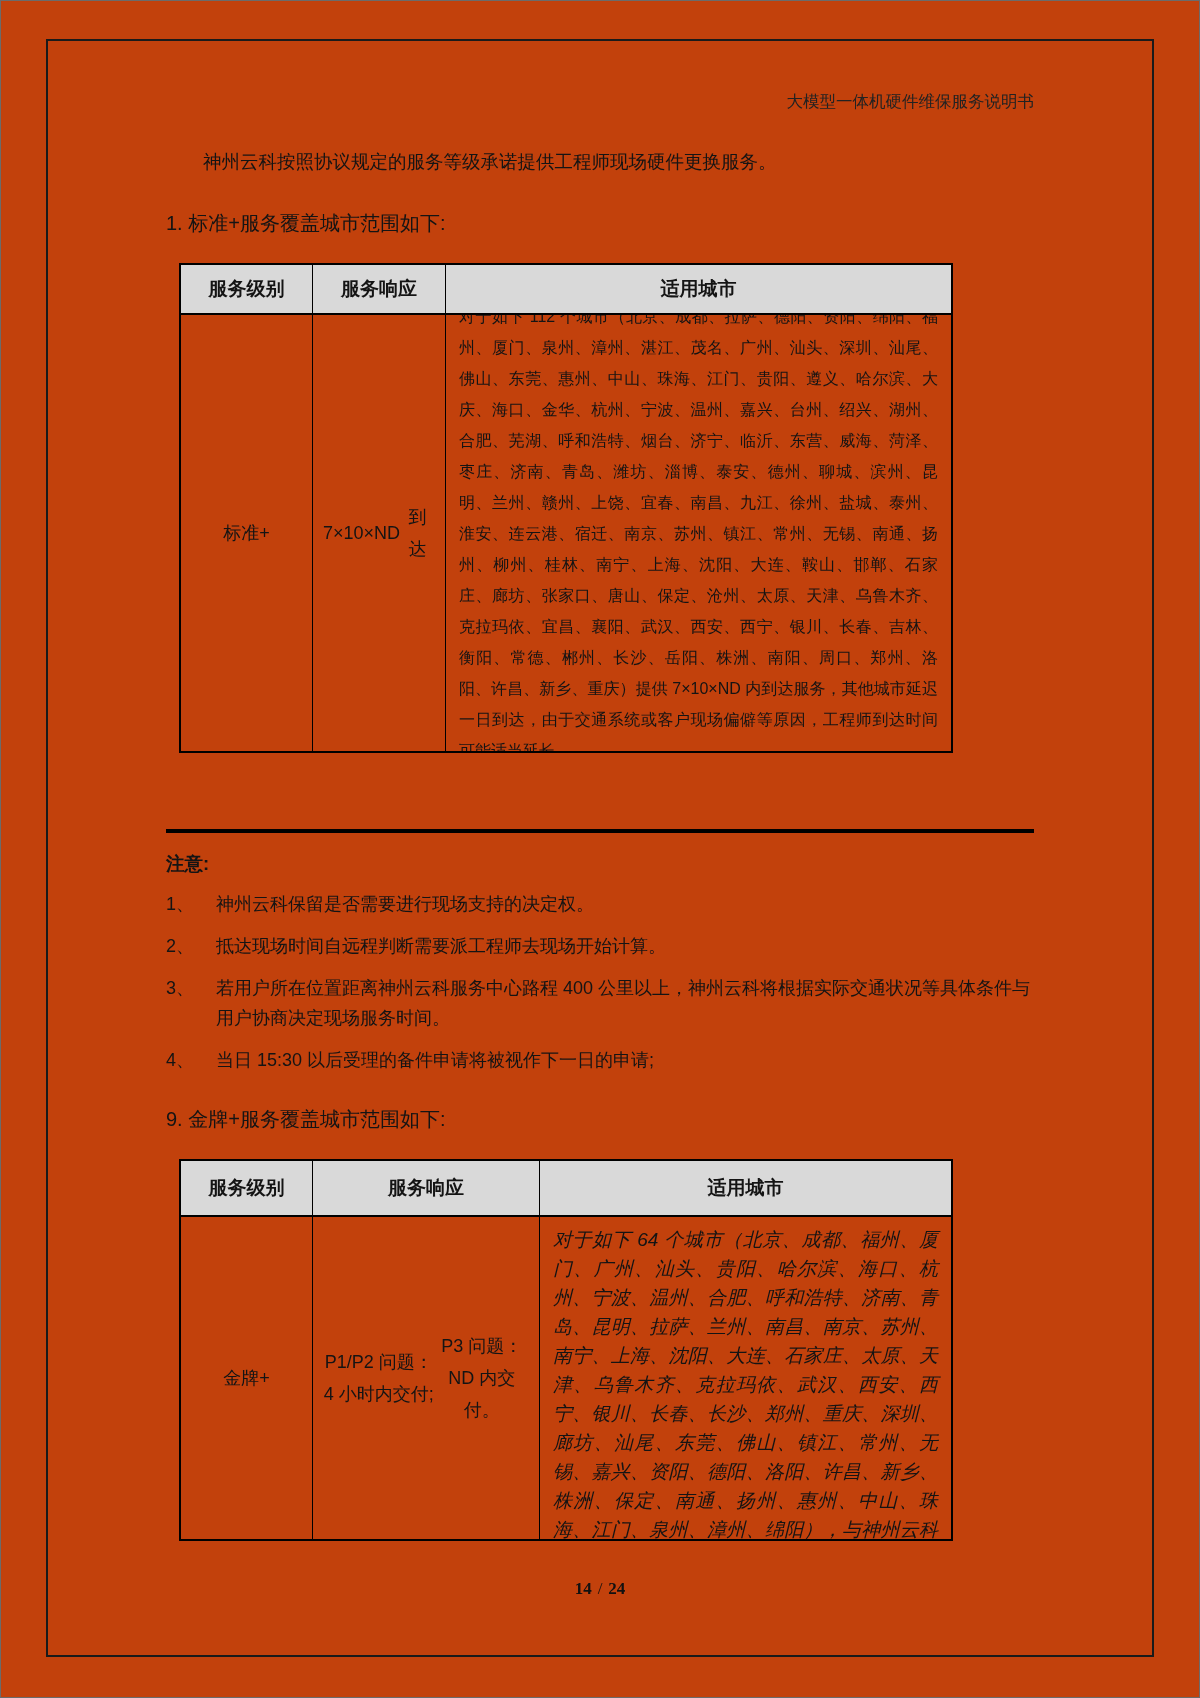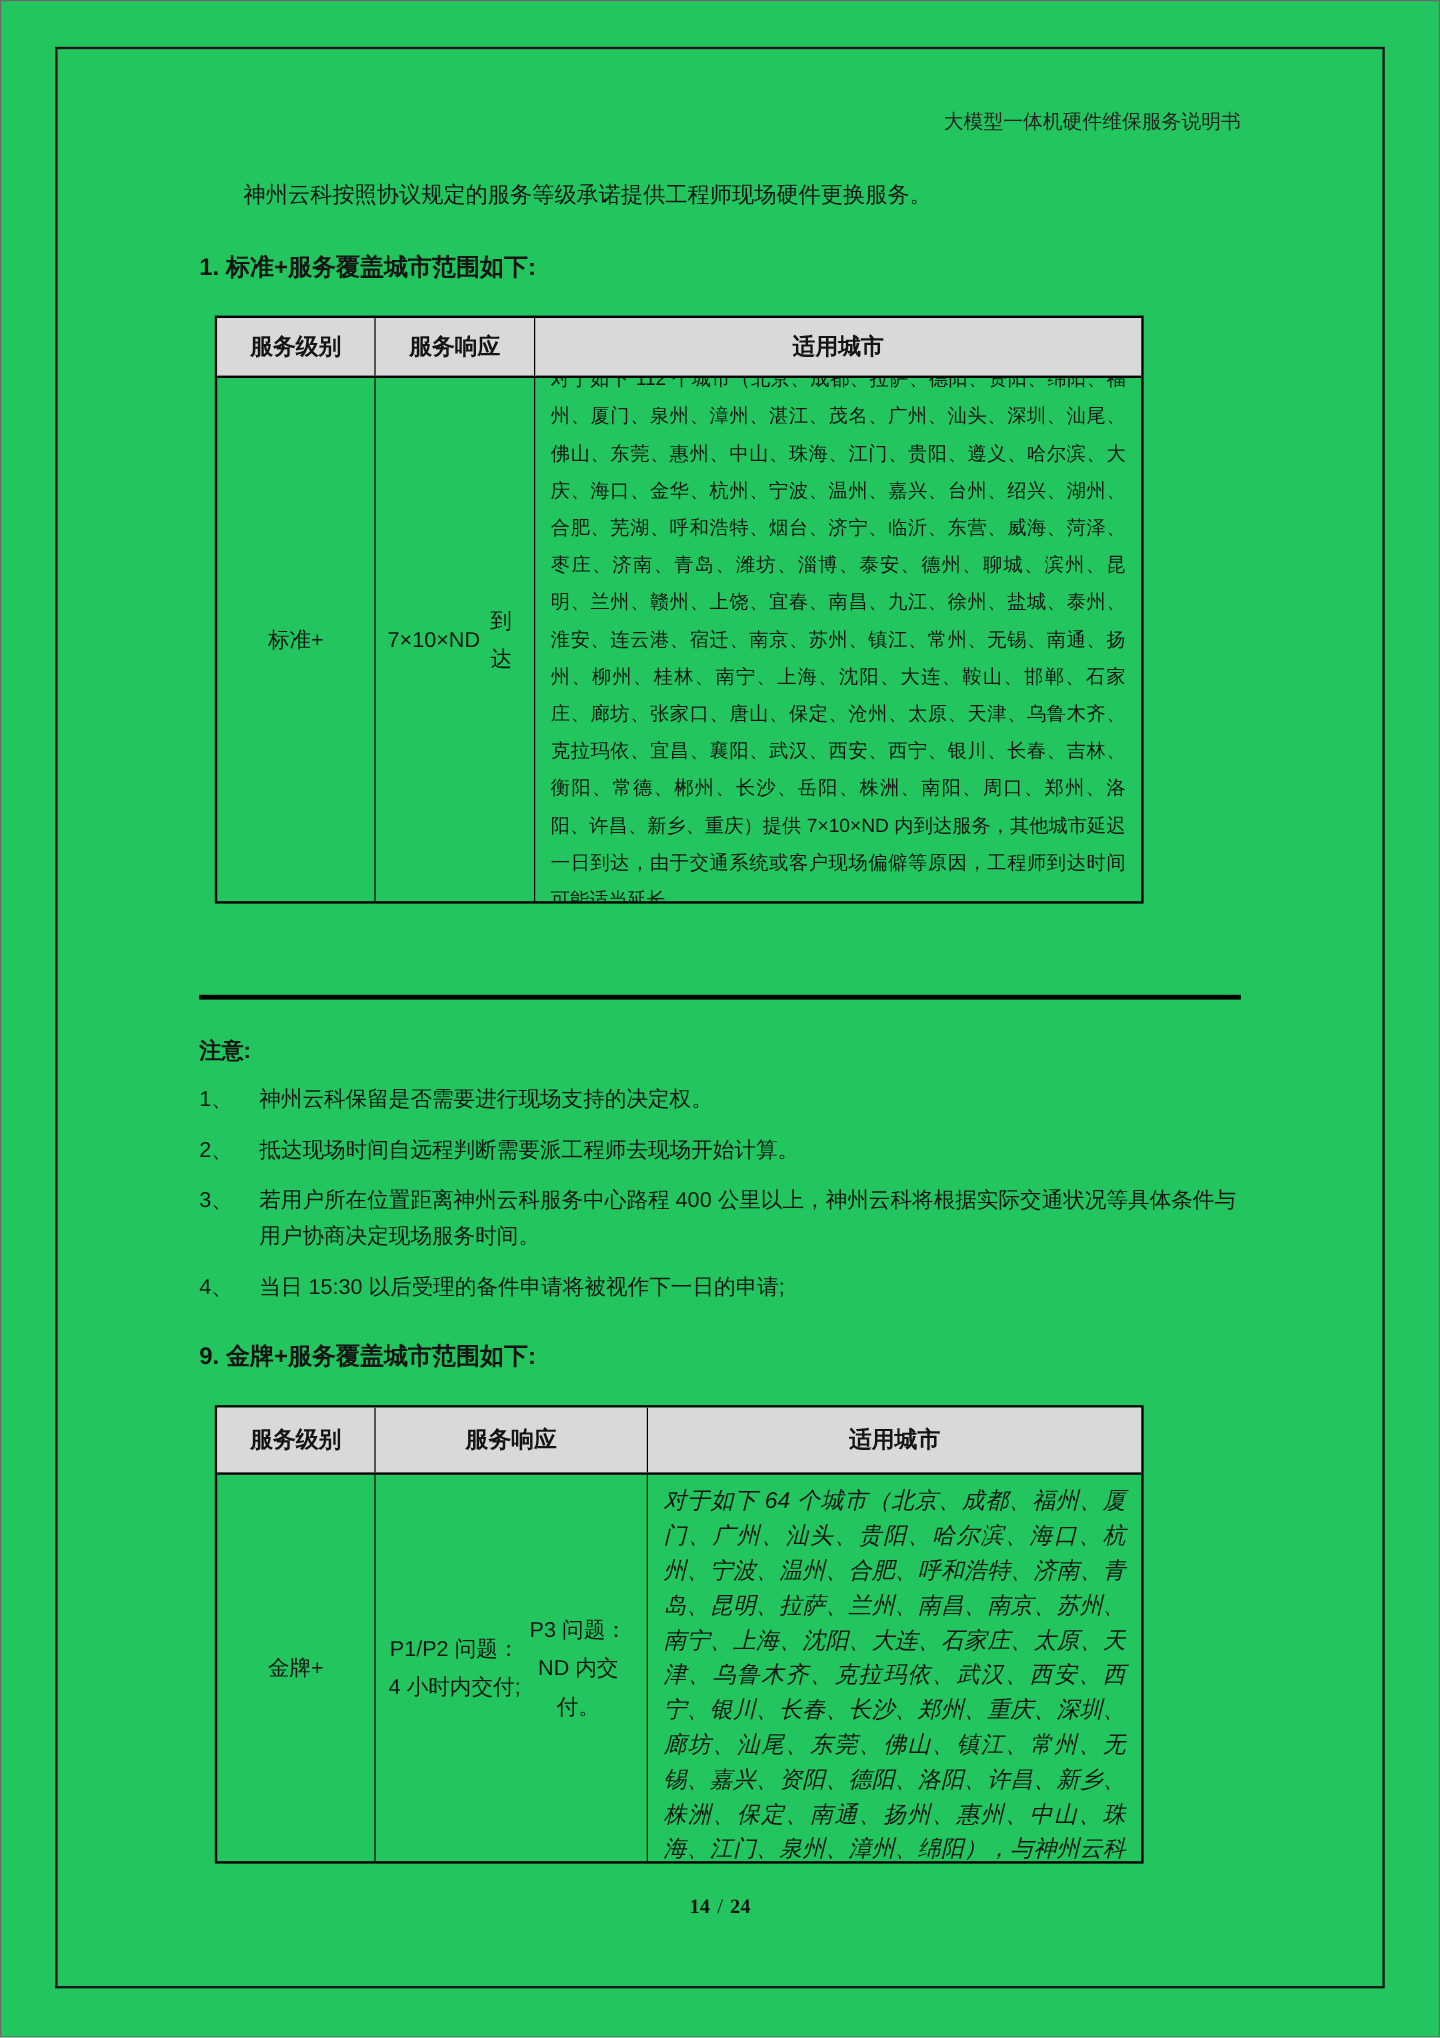--- a/index.html
+++ b/index.html
@@ -1,19 +1,19 @@
 <!DOCTYPE html>
 <html><head>
 <meta charset="utf-8">
 <style>
   html,body { margin:0; padding:0; background:#ffffff; }
   .page {
     position:relative;
     width:1200px; height:1698px;
-    background:#22c55e;
+    background:#c2410c;
     border:1px solid #6b6b6b;
     box-sizing:border-box;
     font-family:"Liberation Sans","DejaVu Sans",sans-serif;
     color:#141414;
     overflow:hidden;
   }
   .frame {
     position:absolute;
     top:38px; left:45px; right:45px; bottom:40px;
     border:2px solid #1a1a1a;
@@ -29,21 +29,21 @@
   }
   .intro {
     margin:36px 0 0 0;
     font-size:18.5px;
     line-height:26px;
     text-indent:2em;
   }
   .sec-heading {
     margin:34px 0 0 0;
     font-size:20px;
-    font-weight:700;
+    font-weight:400;
     line-height:28px;
   }
   .sec-heading.second { margin-top:30px; }
 
   
   .tbl {
     width:774px;
     margin:26px 0 0 13px;
     border:2px solid #000;
     box-sizing:border-box;
@@ -76,21 +76,21 @@
   .cities-cell { display:flex; overflow:hidden; padding:0 13px; }
   .t1 .cities-cell { align-items:center; }
   .t2 .cities-cell { align-items:flex-start; padding-top:8px; }
   .cities-cell p { margin:0; text-align:justify; }
   .t1 .cities-cell p { font-size:16px; line-height:31px; }
   .t2 .cities-cell p { font-size:19px; line-height:29px;font-style:italic; }
 
   
   .divider { margin-top:76px; height:4px; background:#000; }
   .notes-heading {
-    margin-top:30px; font-size:18.5px; font-weight:700; line-height:26px;
+    margin-top:18px; font-size:18.5px; font-weight:700; line-height:26px;
   }
   .notes-list { margin-top:4px; }
   .note-item { display:flex; margin-top:12px; font-size:18px; line-height:30px; }
   .note-num { width:50px; flex:none; }
   .note-text { flex:1; }
 
   
   .footer {
     position:absolute; left:0; bottom:56px; width:100%;
     text-align:center;

